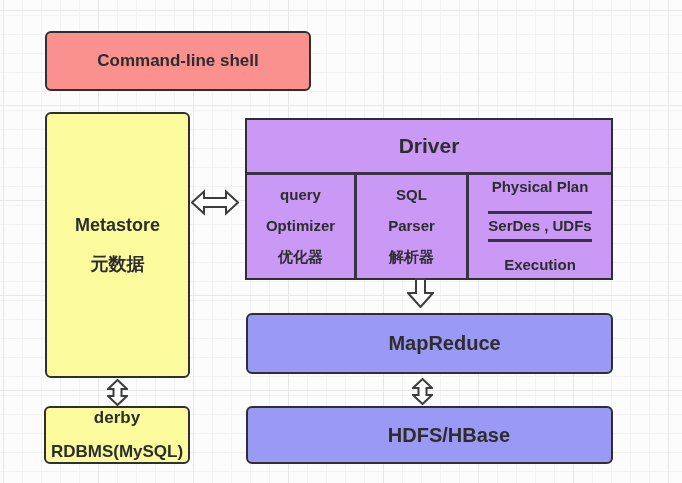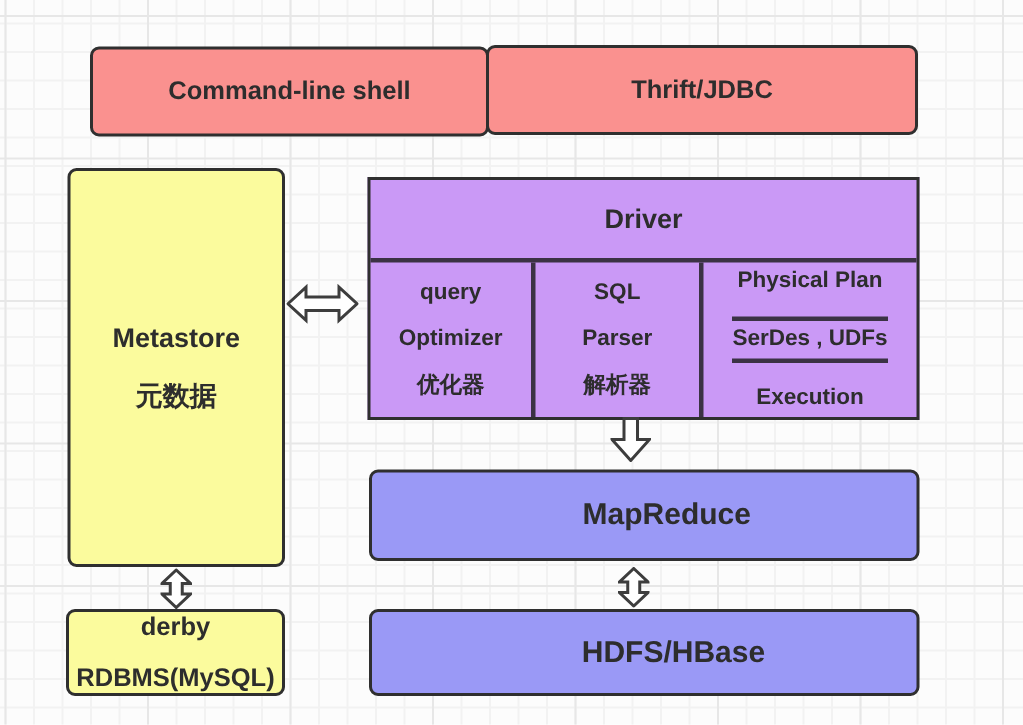--- a/index.html
+++ b/index.html
@@ -30,40 +30,40 @@
     border: 2px solid #2f2f2f;
     color: #2d2d2d;
     font-weight: bold;
     text-align: center;
   }
   .rounded { border-radius: 6px; }
   .pink   { background: #fa918f; }
   .yellow { background: #fbfb9d; gap: 12px; }
   .blue   { background: #9a99f6; }
 
-  .cmd      { left: 60px;  top: 31px;  width: 266px; height: 60px; font-size: 17px; }
+  .cmd      { left: 45px;  top: 31px;  width: 266px; height: 60px; font-size: 17px; }
   .thrift   { left: 324px; top: 30px;  width: 288px; height: 60px; font-size: 17px; }
   .metastore{ left: 45px;  top: 112px; width: 145px; height: 266px; font-size: 18px; line-height: 1.5; }
   .derby    { left: 44px;  top: 406px; width: 146px; height: 58px; font-size: 17px; line-height: 1.3; }
   .mapreduce{ left: 246px; top: 313px; width: 367px; height: 61px; font-size: 20px; padding-left: 30px; }
   .hdfs     { left: 246px; top: 406px; width: 367px; height: 58px; font-size: 20px; padding-left: 39px; }
 
   .driver {
     position: absolute;
     left: 245px; top: 118px; width: 368px; height: 162px;
     border: 2px solid #2f2f2f;
     background: #ca99f6;
     display: flex; flex-direction: column;
     color: #2d2d2d; font-weight: bold; text-align: center;
   }
   .driver-header {
     height: 55px; flex: 0 0 55px;
     border-bottom: 3px solid #3b3244;
     display: flex; align-items: center; justify-content: center;
-    font-size: 18px;
+    font-size: 21px;
   }
   .driver-body { flex: 1; display: flex; }
   .driver-col {
     display: flex; flex-direction: column;
     align-items: center; justify-content: center;
     font-size: 15px; line-height: 1.25; gap: 12px;
   }
   .col-parser    { flex: 0 0 112px; border-right: 3px solid #3b3244; }
   .col-optimizer { flex: 0 0 110px; border-right: 3px solid #3b3244; }
   .col-stack     { flex: 1; justify-content: stretch; }
@@ -81,23 +81,20 @@
 </style>
 </head>
 <body>
 
 <div class="canvas">
 
   <div class="box pink rounded cmd">
     <span class="txt">Command-line shell</span>
   </div>
 
-  <div class="box pink rounded thrift">
-    <span class="txt">Thrift/JDBC</span>
-  </div>
 
   <div class="box yellow rounded metastore">
     <span class="txt">Metastore</span>
     <span class="txt">元数据</span>
   </div>
 
   <div class="driver">
     <div class="driver-header">Driver</div>
     <div class="driver-body">
       <div class="driver-col col-optimizer">

